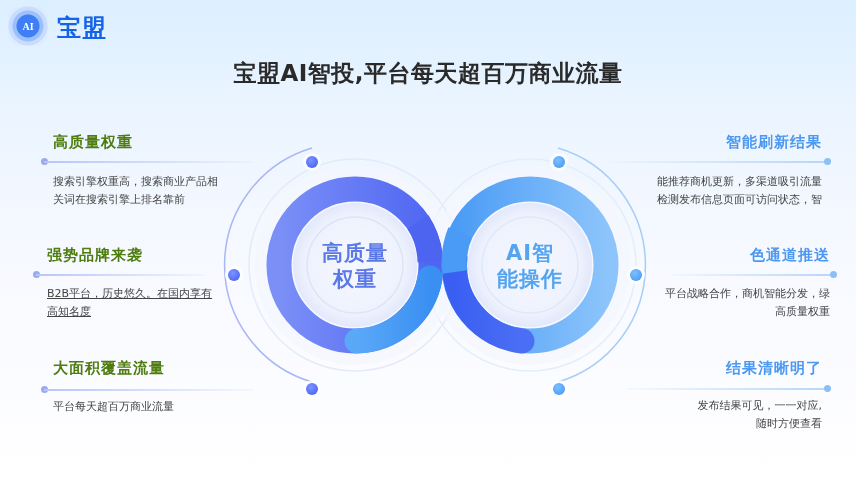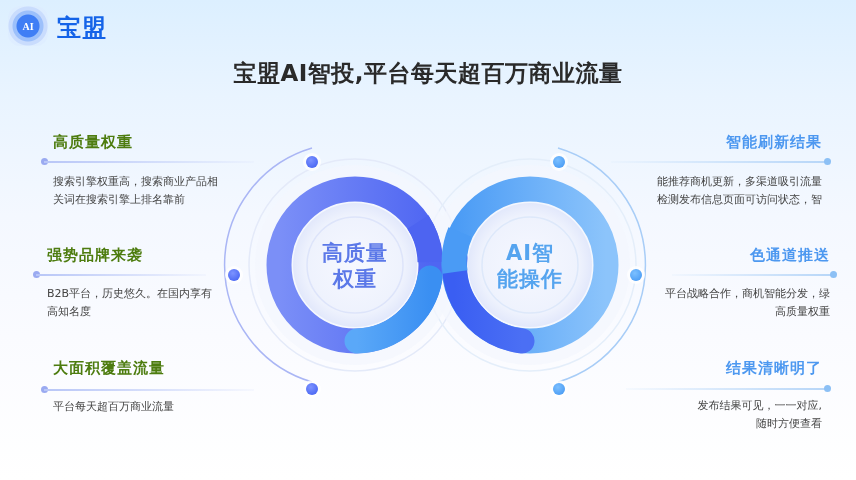--- a/index.html
+++ b/index.html
@@ -120,21 +120,21 @@
   <div class="feat-desc" style="left:53px;top:173px;">
     <div>搜索引擎权重高，搜索商业产品相</div>
     <div>关词在搜索引擎上排名靠前</div>
   </div>
 </div>
 
 <div>
   <div class="feat-title l" style="left:47px;top:246px;">强势品牌来袭</div>
   <div class="ldot l" style="left:33px;top:271px;"></div>
   <div class="line l" style="left:36px;top:274px;width:170px;"></div>
-  <div class="feat-desc" style="left:47px;top:285px;">
+  <div class="feat-desc" style="left:47px;top:285px;text-decoration:underline;">
     <div>B2B平台，历史悠久。在国内享有</div>
     <div>高知名度</div>
   </div>
 </div>
 
 <div>
   <div class="feat-title l" style="left:53px;top:359px;">大面积覆盖流量</div>
   <div class="ldot l" style="left:41px;top:386px;"></div>
   <div class="line l" style="left:44px;top:389px;width:210px;"></div>
   <div class="feat-desc" style="left:53px;top:398px;">

